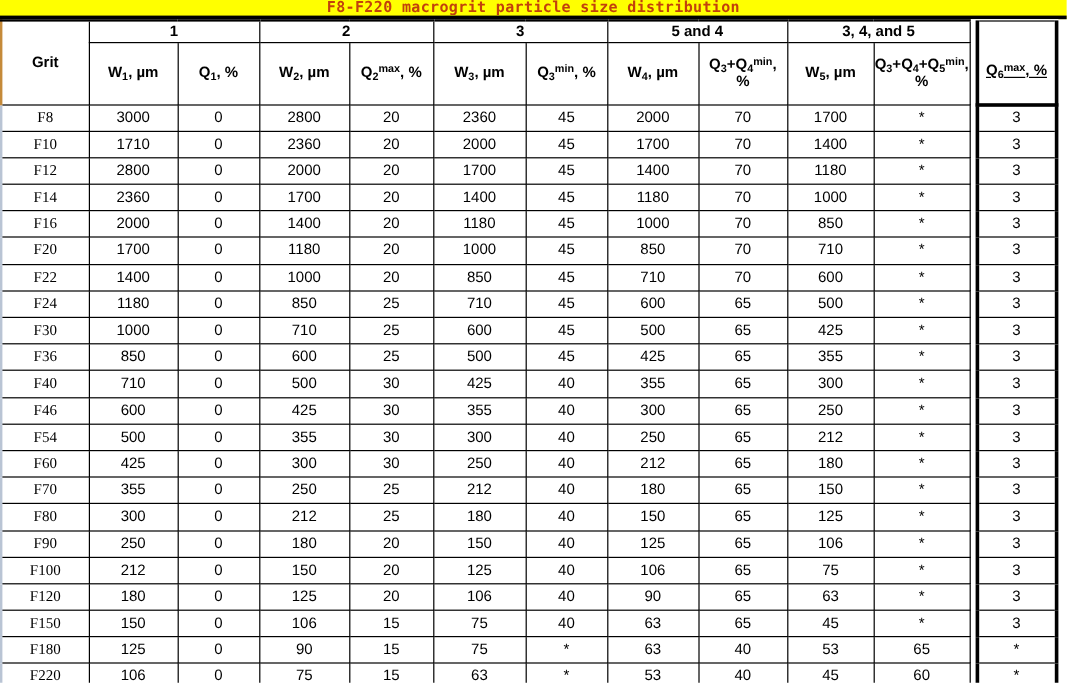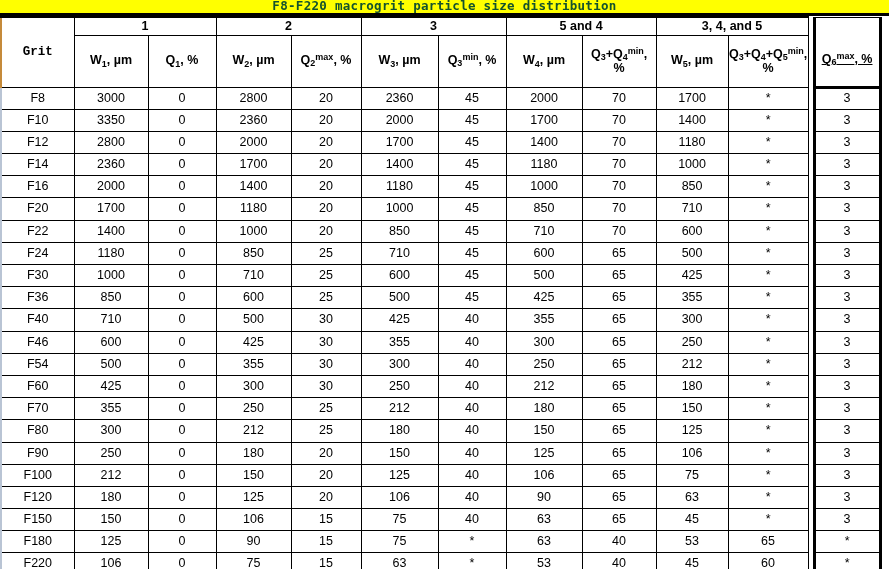--- a/index.html
+++ b/index.html
@@ -28,21 +28,21 @@
     display: flex;
     align-items: center;
     justify-content: center;
     box-sizing: border-box;
     overflow: hidden;
   }
   .title-text {
     font-family: "DejaVu Sans Mono", "Liberation Mono", monospace;
     font-size: 12.5px;
     font-weight: bold;
-    color: #14532d;
+    color: #c2410c;
     letter-spacing: 0.3px;
     white-space: nowrap;
     line-height: 1;
   }
 
   
   .table-wrap {
     position: relative;
     width: 889px;
     height: 550px;
@@ -77,21 +77,20 @@
   }
   th.sub {
     height: 52px;
     font-weight: bold;
     font-size: 12.5px;
     padding: 0 2px;
   }
   th.grit-head {
     font-weight: bold;
     font-size: 13px;
-    font-family: Liberation Mono, monospace;
   }
 
   
   .sb { font-size: 9px; vertical-align: -0.28em; font-weight: bold; }
   .sp { font-size: 9px; vertical-align: 0.42em; font-weight: bold; }
 
   
   tr.datarow td { height: 22.2px; font-size: 12.5px; font-weight: normal; }
   td.grit-cell { font-weight: bold; font-size: 12.5px; }
   td.star { font-size: 9px; }
@@ -117,21 +116,21 @@
   td.q6-cell {
     border-left: 3px solid #000000 !important;
     border-right: 3px solid #000000 !important;
   }
 
   
   th.grit-head { border-left: 2px solid #c58a3a !important; }
   tr.headrow-top th { border-top: 2px solid #000000; }
   tr.lastrow td { border-bottom: 2px solid #000000; }
   th.sub, th.grit-head { border-bottom: 2px solid #000000; }
-  table.grit td:first-child { border-left: 2px solid #b9c4d4; }
+  table.grit td:first-child { border-left: 2px solid #b9c4d4; font-family: Liberation Serif, serif; }
 </style>
 </head>
 <body>
 
 <div id="page">
 
   <div class="title-band">
     <span class="title-text">F8-F220 macrogrit particle size distribution</span>
   </div>
 
@@ -189,21 +188,21 @@
             <td class="">45</td>
             <td class="">2000</td>
             <td class="">70</td>
             <td class="">1700</td>
             <td class="star ">*</td>
             <td class="gap"></td>
             <td class="q6-cell">3</td>
           </tr>
           <tr class="datarow">
             <td class="grit-cell">F10</td>
-            <td class="">3350</td>
+            <td class="">1710</td>
             <td class="">0</td>
             <td class="">2360</td>
             <td class="">20</td>
             <td class="">2000</td>
             <td class="">45</td>
             <td class="">1700</td>
             <td class="">70</td>
             <td class="">1400</td>
             <td class="star ">*</td>
             <td class="gap"></td>

